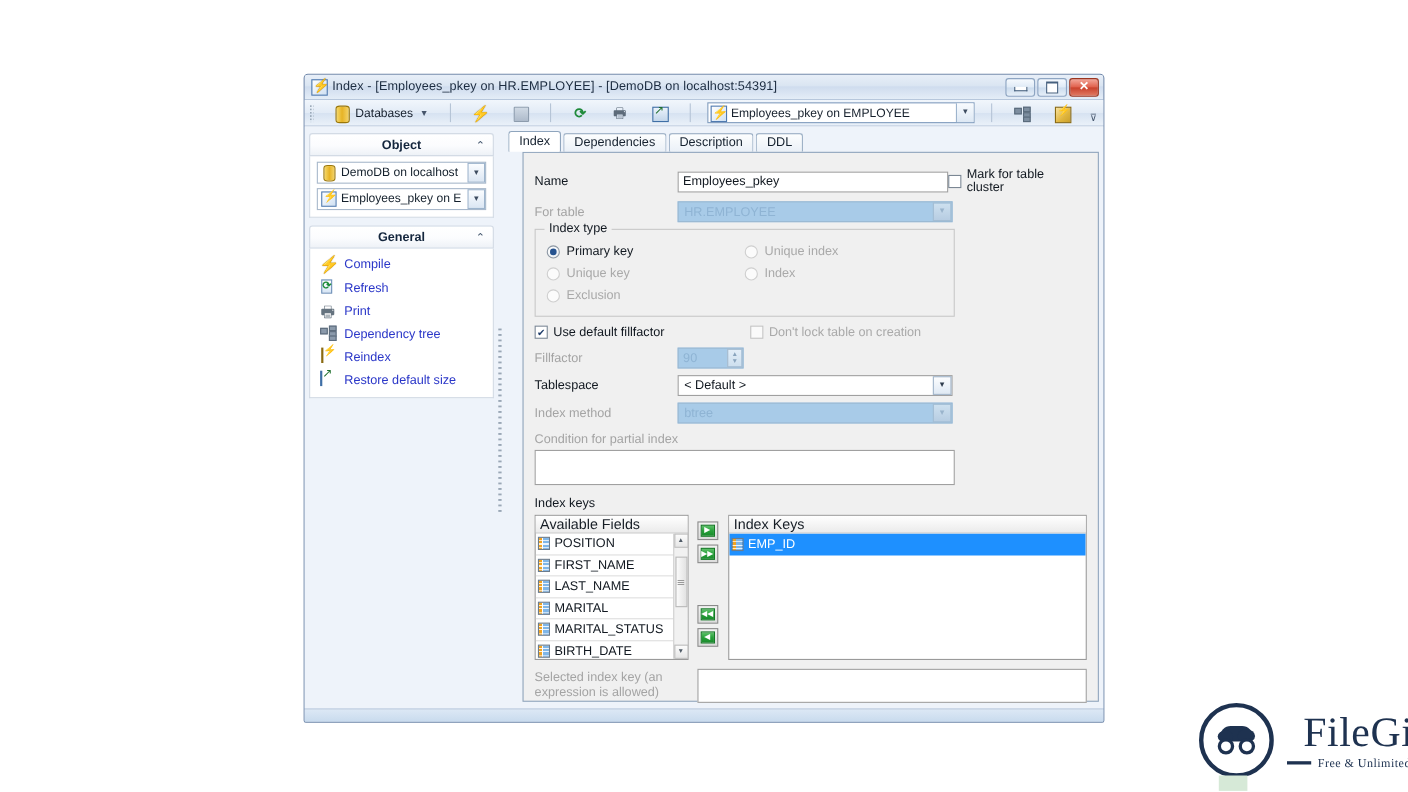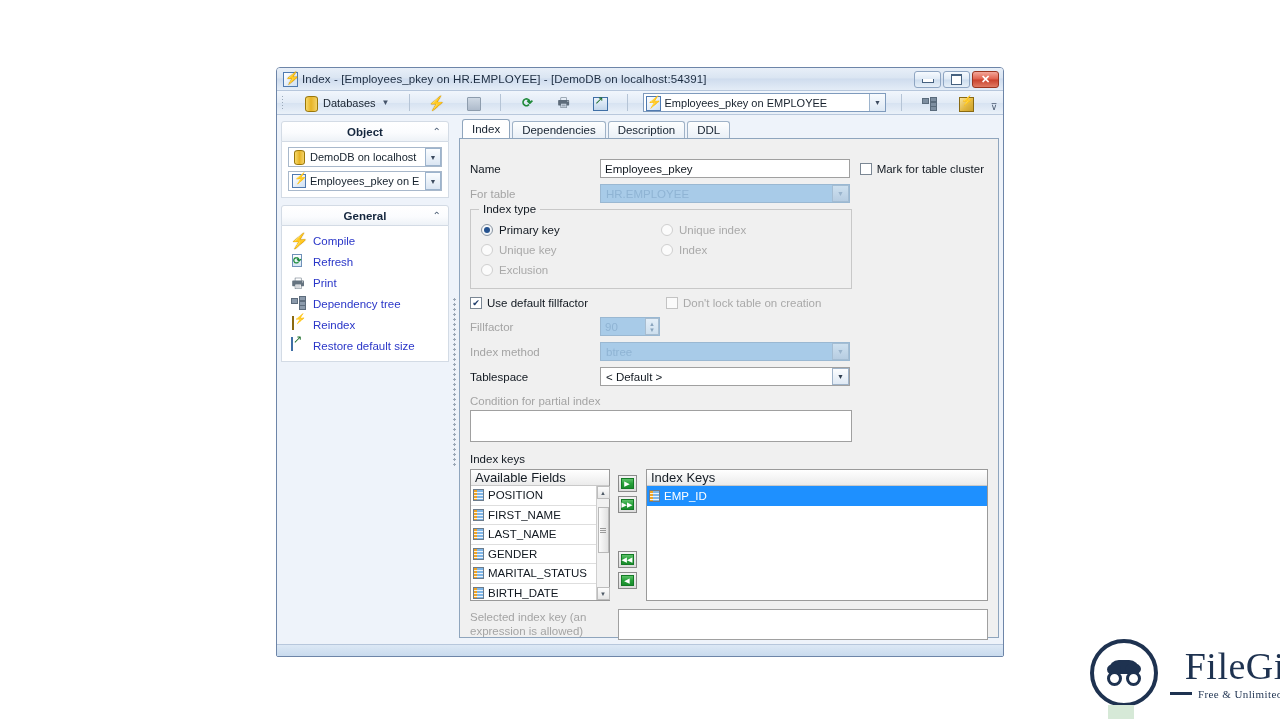--- a/index.html
+++ b/index.html
@@ -309,23 +309,24 @@
     font-weight: normal;
     position: relative;
     z-index: 2;
   }
 
   .tabpanel {
     flex: 1 1 auto;
     background: #f0f0f0;
     border: 1px solid #8fa5bd;
     box-sizing: border-box;
-    padding: 20px 10px 6px 10px;
+    padding: 14px 10px 6px 10px;
     min-height: 0;
     position: relative;
+    margin-left: 16px;
   }
 
   .formrow { display:flex; align-items:center; margin-bottom: 6px; }
   .flabel { width: 130px; flex:none; font-size:11.5px; color:#111820; }
   .flabel.dim { color:#a4a4a4; }
 
   .inp {
     height: 19px;
     border: 1px solid #a0a0a0;
     background: #ffffff;
@@ -871,31 +872,31 @@
             <div class="spin">
               <span class="sv">90</span>
               <span class="sb">
                   <span>▲</span>
                   <span>▼</span>
                 </span>
             </div>
           </div>
 
           <div class="formrow">
+            <div class="flabel">Tablespace</div>
+            <div class="cmb">
+              <span class="v">&lt; Default &gt;</span>
+              <span class="b">▼</span>
+            </div>
+          </div>
+
+          <div class="formrow">
             <div class="flabel dim">Index method</div>
             <div class="cmb disabled">
               <span class="v">btree</span>
-              <span class="b">▼</span>
-            </div>
-          </div>
-
-          <div class="formrow">
-            <div class="flabel">Tablespace</div>
-            <div class="cmb">
-              <span class="v">&lt; Default &gt;</span>
               <span class="b">▼</span>
             </div>
           </div>
 
           <div class="condlbl">Condition for partial index</div>
           <div class="memo"></div>
 
           <div class="seclbl">Index keys</div>
 
           <div class="keys">
@@ -910,21 +911,21 @@
                 <div class="lb-row">
                   <span class="fldic"></span>
                   <span>FIRST_NAME</span>
                 </div>
                 <div class="lb-row">
                   <span class="fldic"></span>
                   <span>LAST_NAME</span>
                 </div>
                 <div class="lb-row">
                   <span class="fldic"></span>
-                  <span>GENDER</span>
+                  <span>MARITAL</span>
                 </div>
                 <div class="lb-row">
                   <span class="fldic"></span>
                   <span>MARITAL_STATUS</span>
                 </div>
                 <div class="lb-row">
                   <span class="fldic"></span>
                   <span>BIRTH_DATE</span>
                 </div>
               </div>

